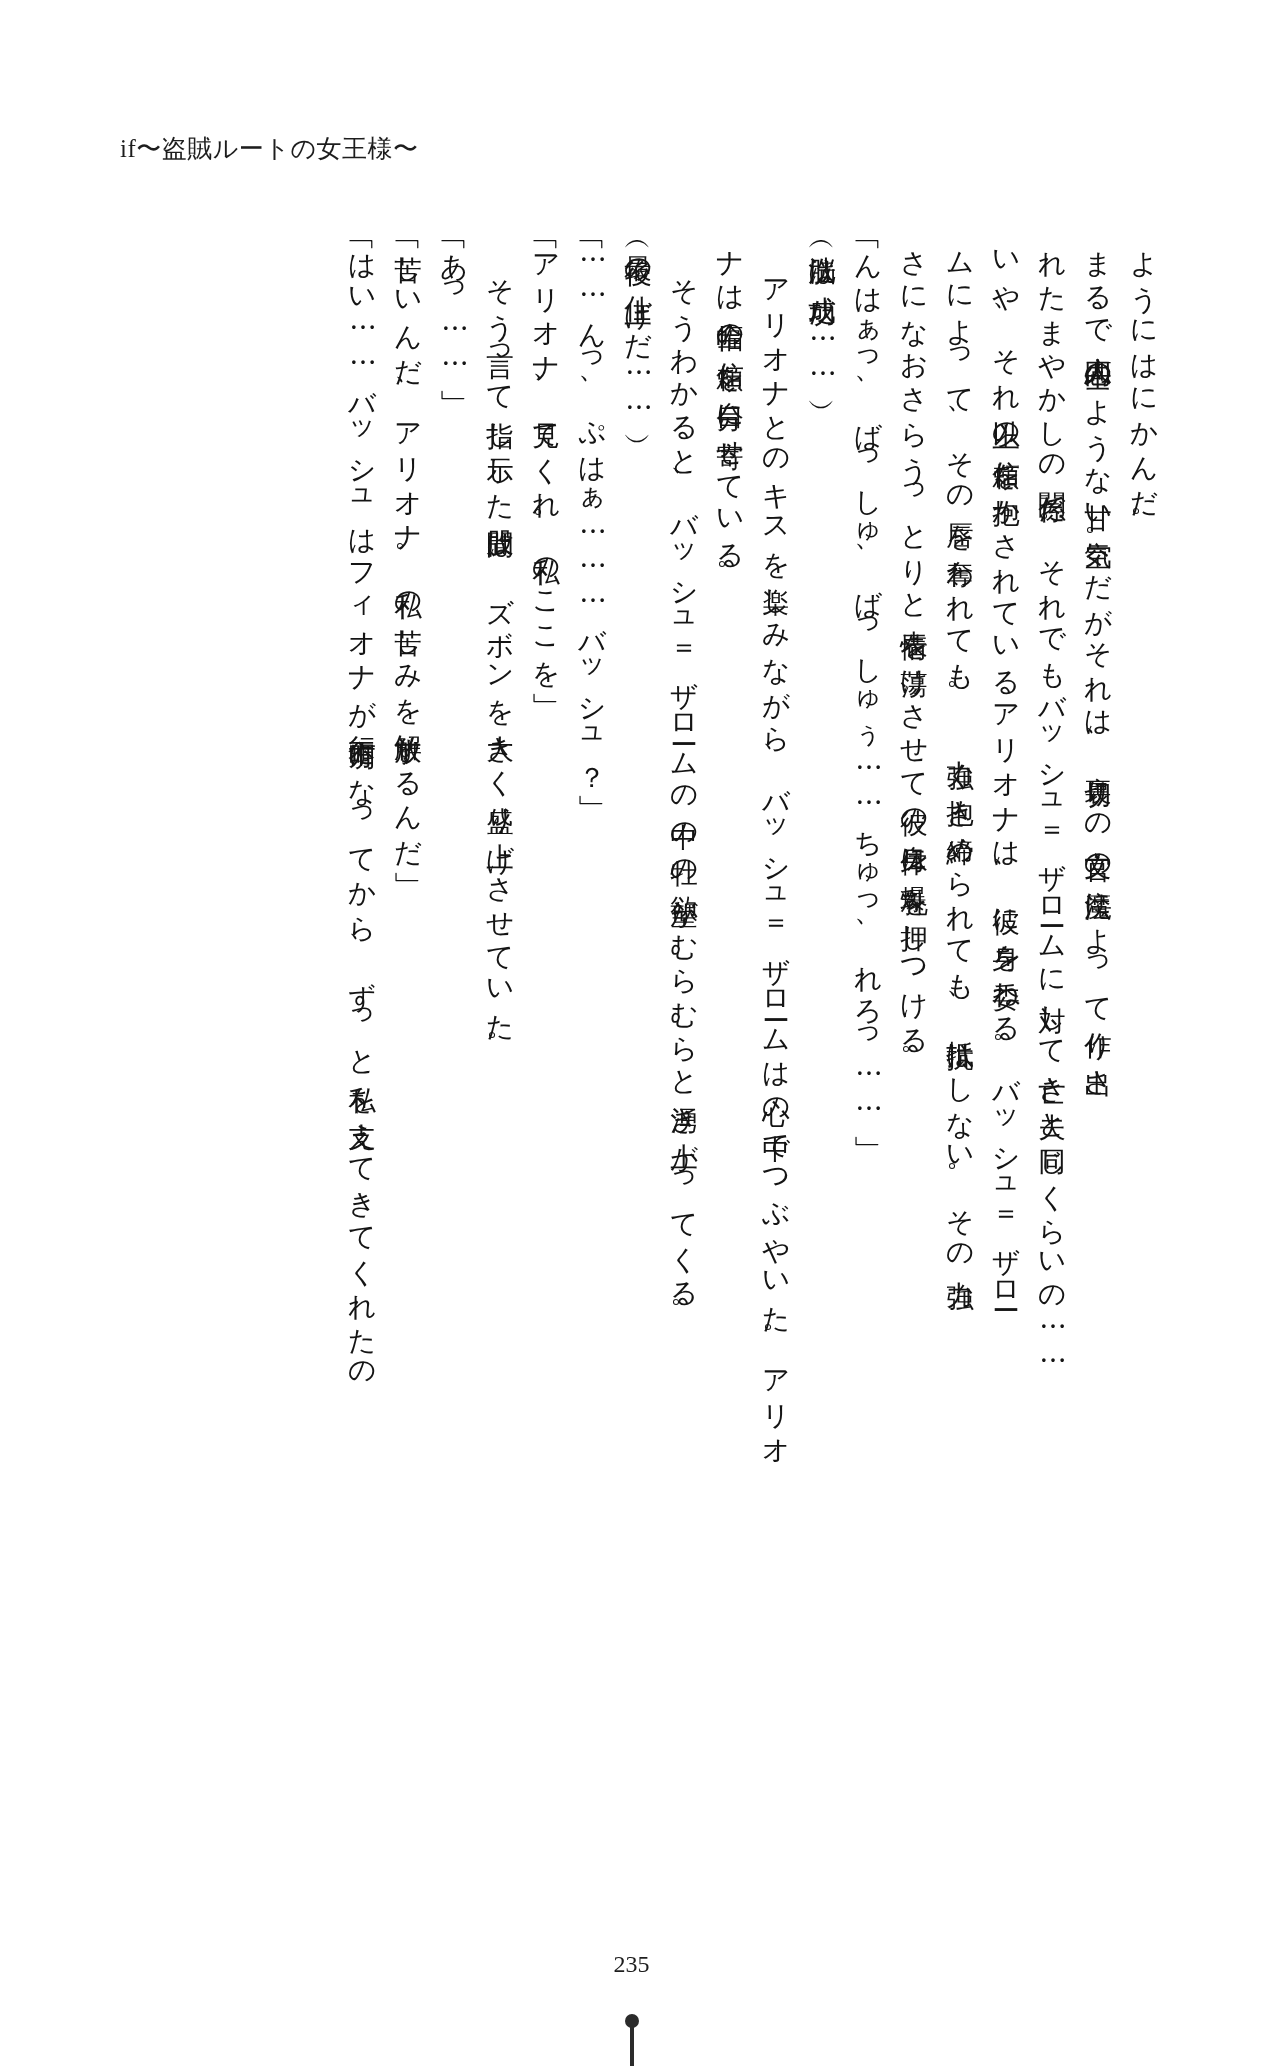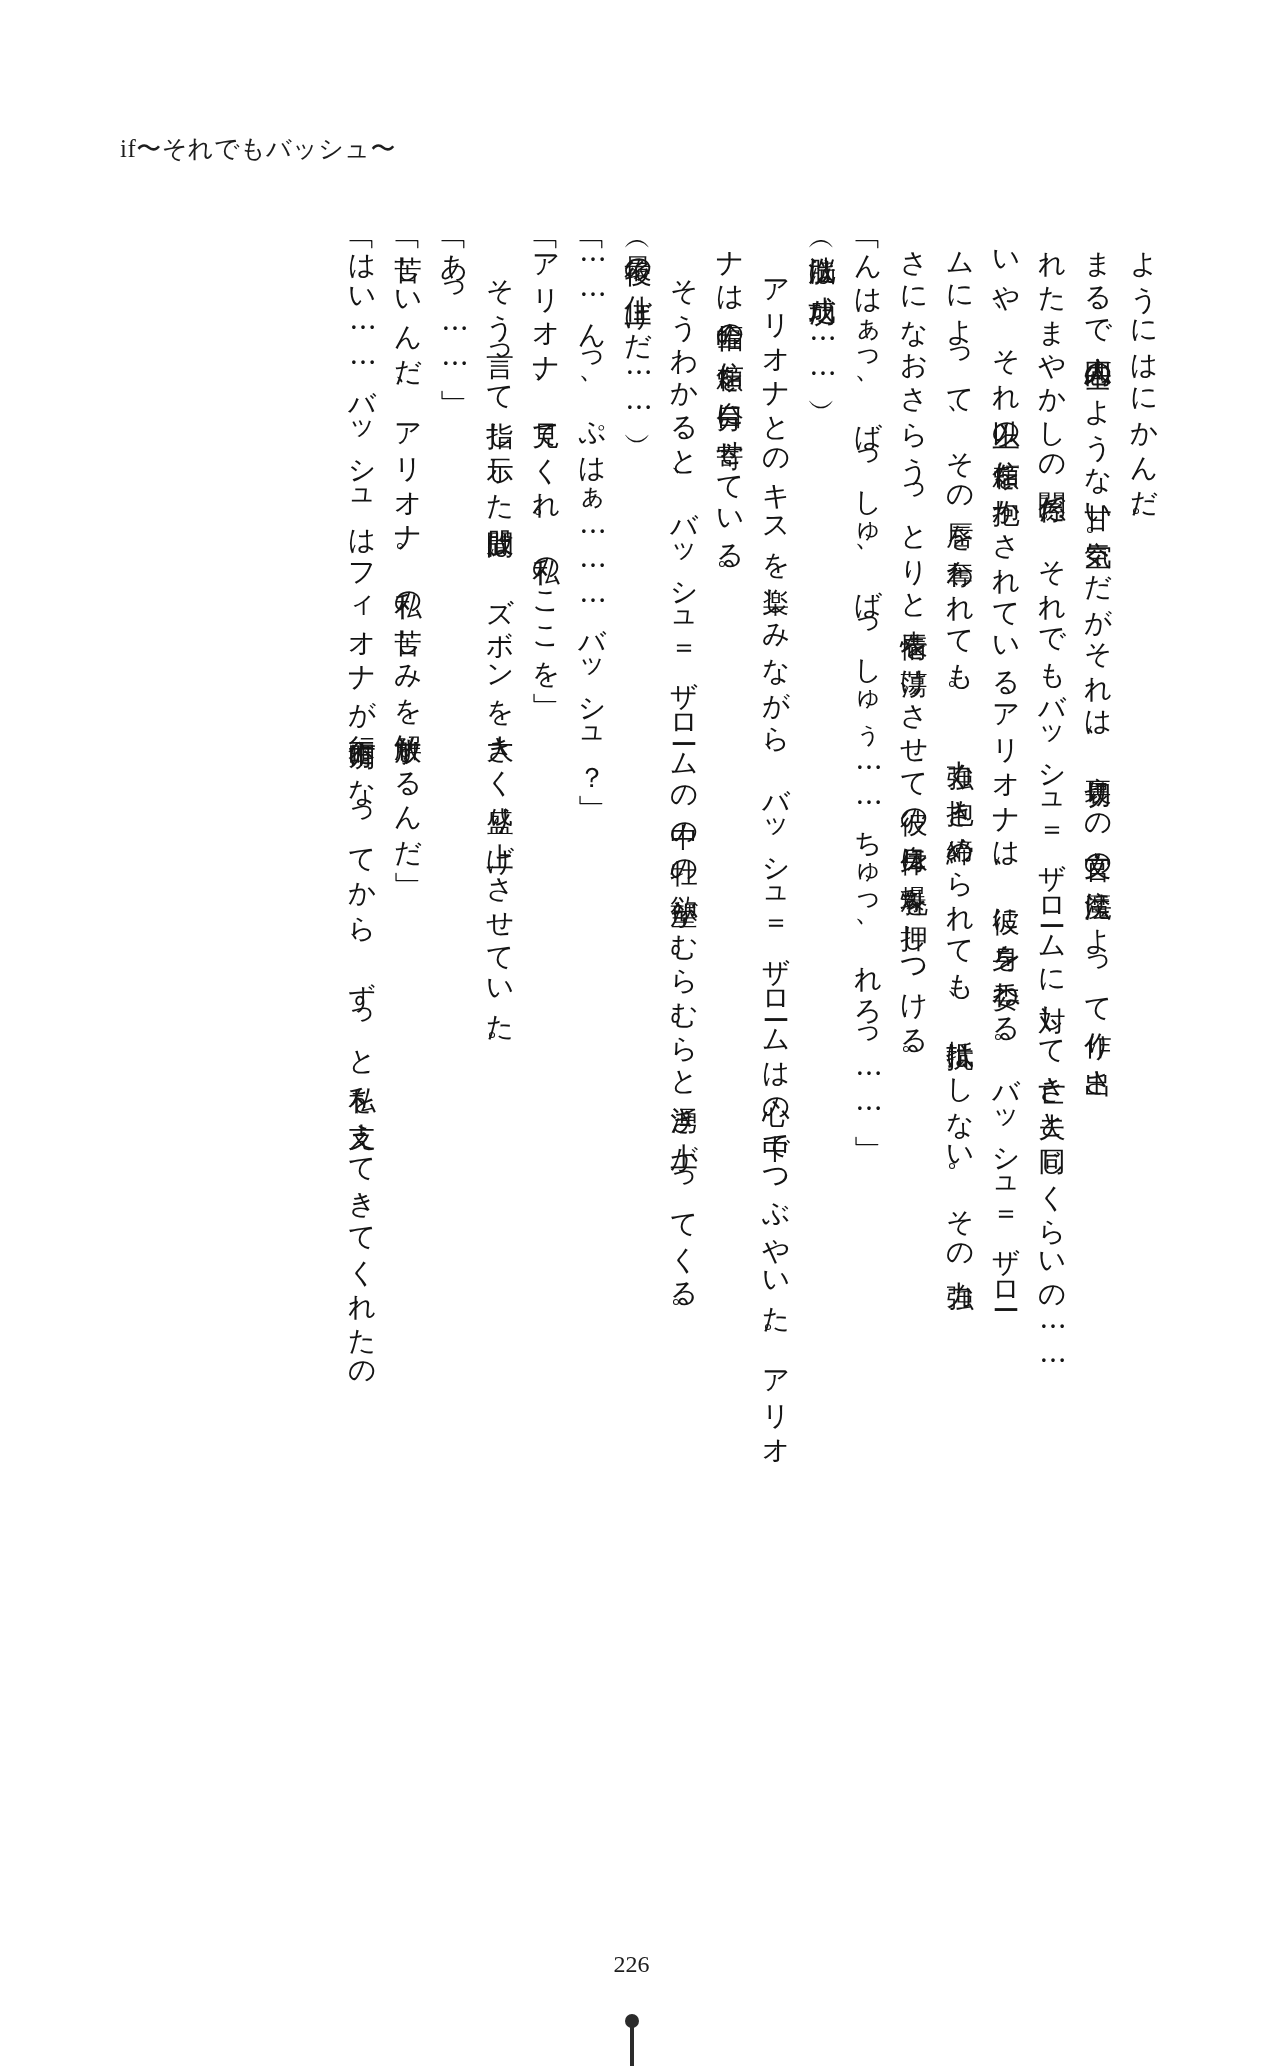--- a/index.html
+++ b/index.html
@@ -87,21 +87,21 @@
     height: 14px;
     border-radius: 50%;
     background: #2b2b2b;
   }
 </style>
 </head>
 <body>
 
 <div class="page">
 
-  <div class="running-header">if〜それでもバッシュ〜</div>
+  <div class="running-header">if〜盗賊ルートの女王様〜</div>
 
   <div class="body-area">
     <div class="vline">ようにはにかんだ。</div>
     <div class="vline">まるで恋人同士のような甘い空気。だがそれは、裏切りの文官の魔法によって作り出さ</div>
     <div class="vline">れたまやかしの関係だ。それでもバッシュ＝ザロームに対して亡き夫と同じくらいの……</div>
     <div class="vline">いや、それ以上の信頼を抱かされているアリオナは、彼に身を委ねる。バッシュ＝ザロー</div>
     <div class="vline">ムによって、その唇を奪われても。　力強く抱き締められても、抵抗はしない。その力強</div>
     <div class="vline">さになおさらうっとりと表情を蕩けさせて彼の身体に爆乳を押しつける。</div>
     <div class="vline">「んはぁっ、ばっしゅ、ばっしゅぅ……ちゅっ、れろっ……」</div>
     <div class="vline">（洗脳は成功だ……）</div>
@@ -110,18 +110,18 @@
     <div class="vline indent">そうわかると、バッシュ＝ザロームの中の牡の欲望がむらむらと湧き上がってくる。</div>
     <div class="vline">（最後の仕上げだ……）</div>
     <div class="vline">「……んっ、ぷはぁ………バッシュ？」</div>
     <div class="vline">「アリオナ、見てくれ。私のここを」</div>
     <div class="vline indent">そう言って指し示した股間は、ズボンを大きく盛り上げさせていた。</div>
     <div class="vline">「あっ……」</div>
     <div class="vline">「苦しいんだ、アリオナ。私の苦しみを解放するんだ」</div>
     <div class="vline">「はい……バッシュはフィオナが行方不明になってから、ずっと私を支えてきてくれたの</div>
   </div>
 
-  <div class="page-number">226</div>
+  <div class="page-number">235</div>
 
   <div class="spine-dot"></div>
   <div class="spine-mark"></div>
 
 </div>
 
 </body></html>

